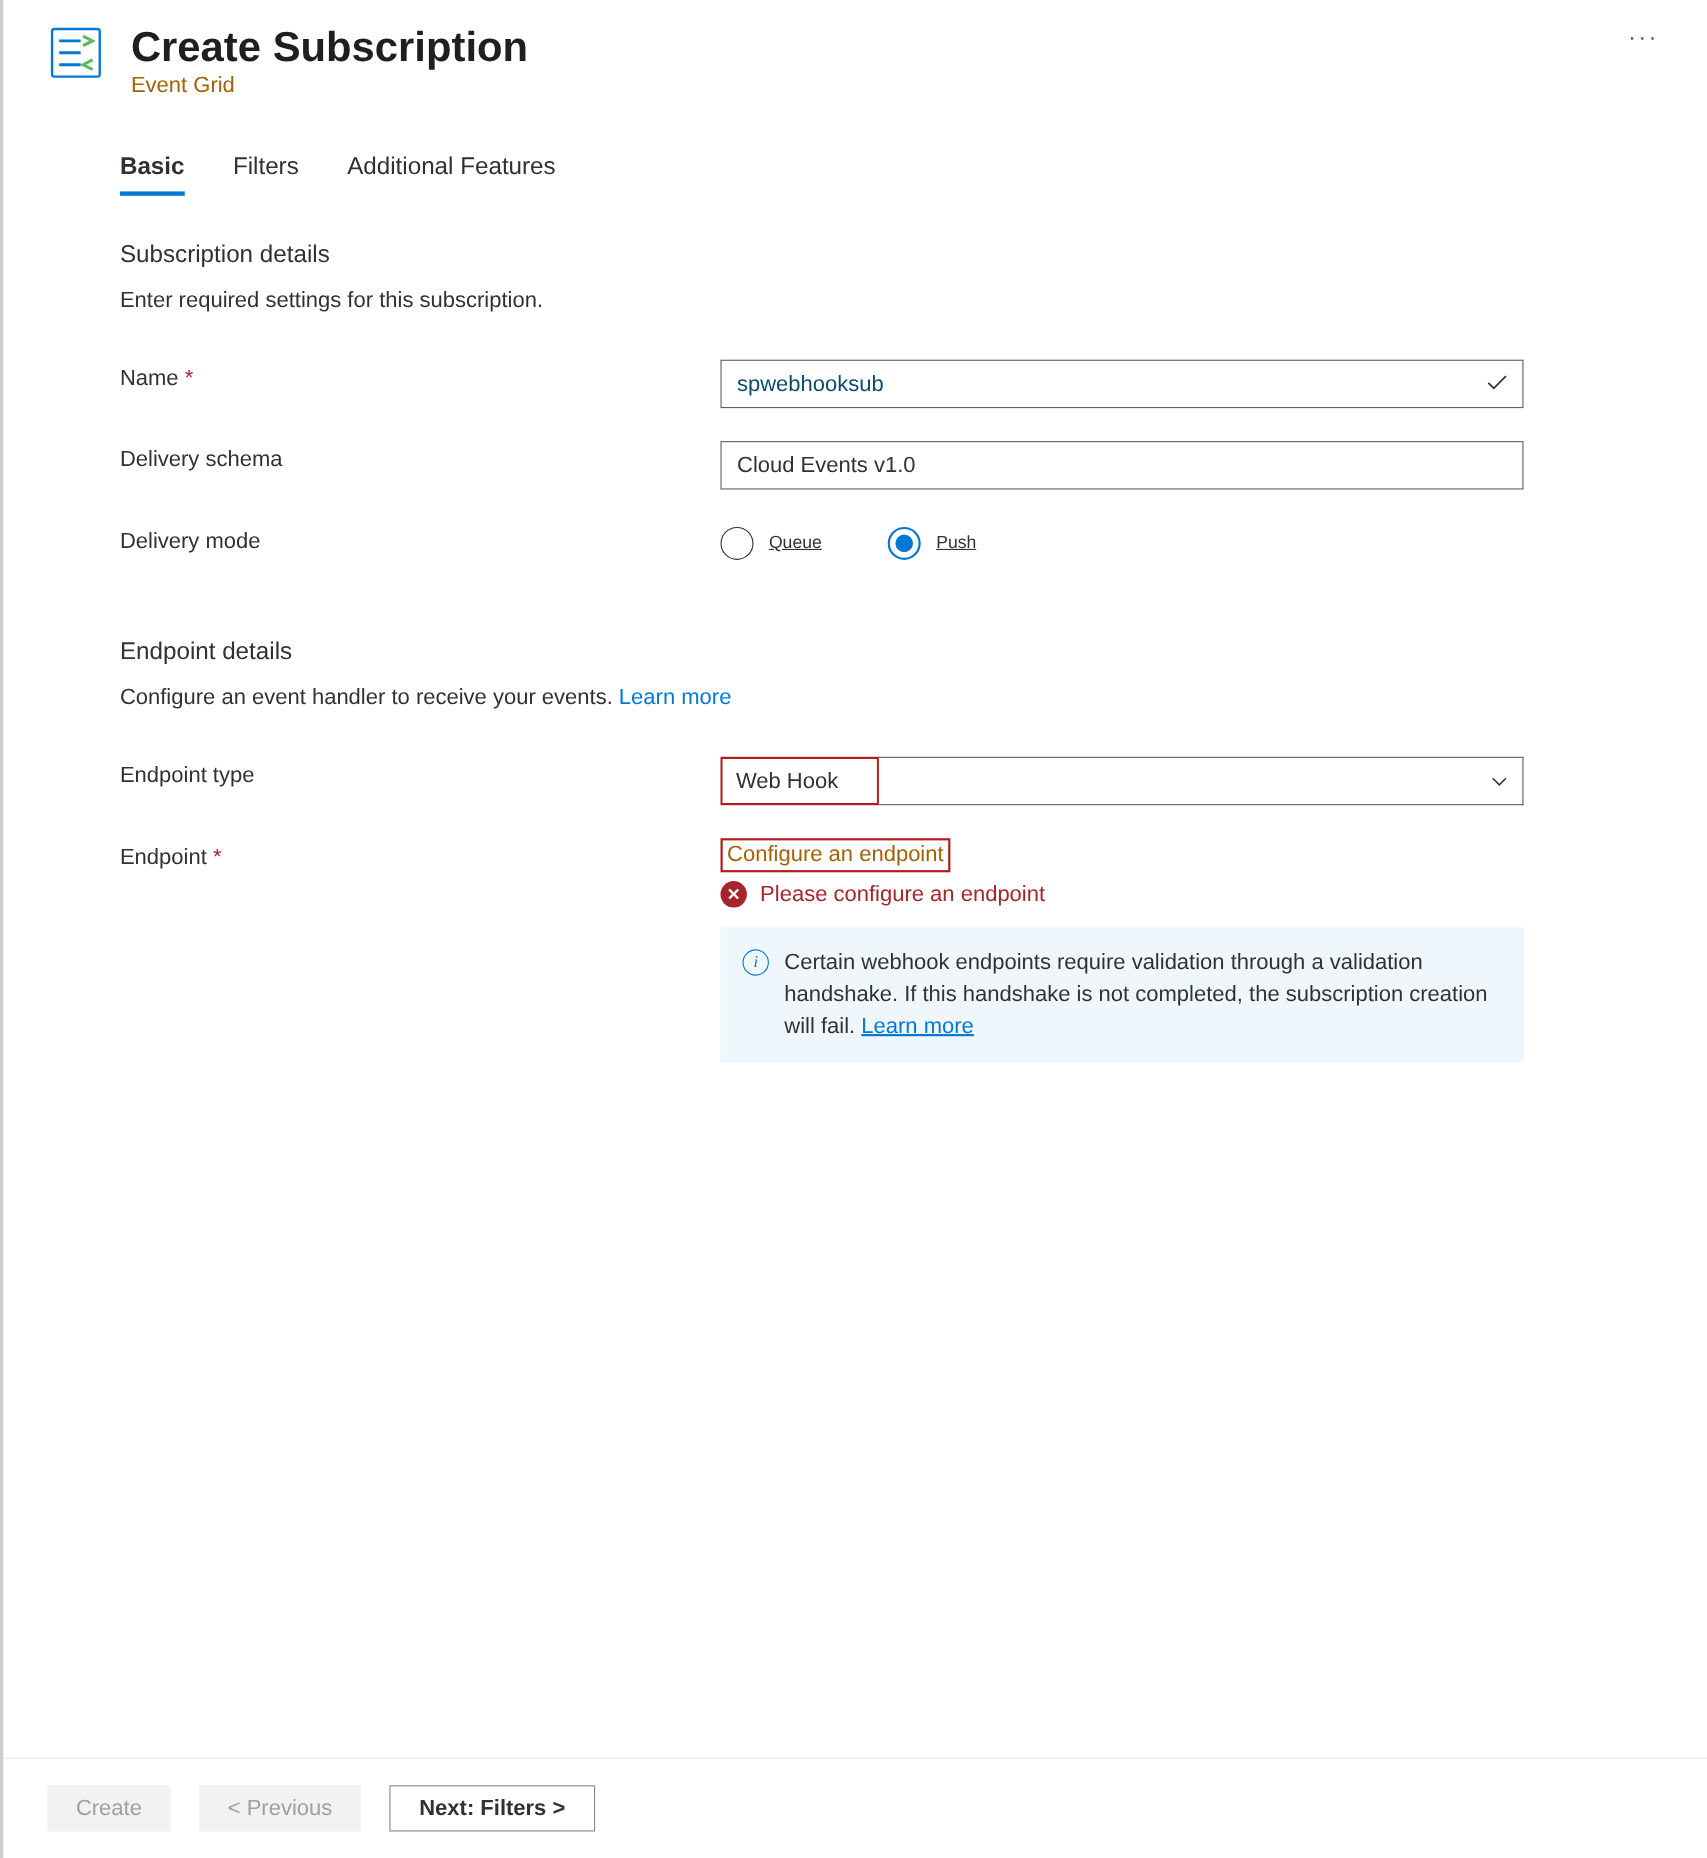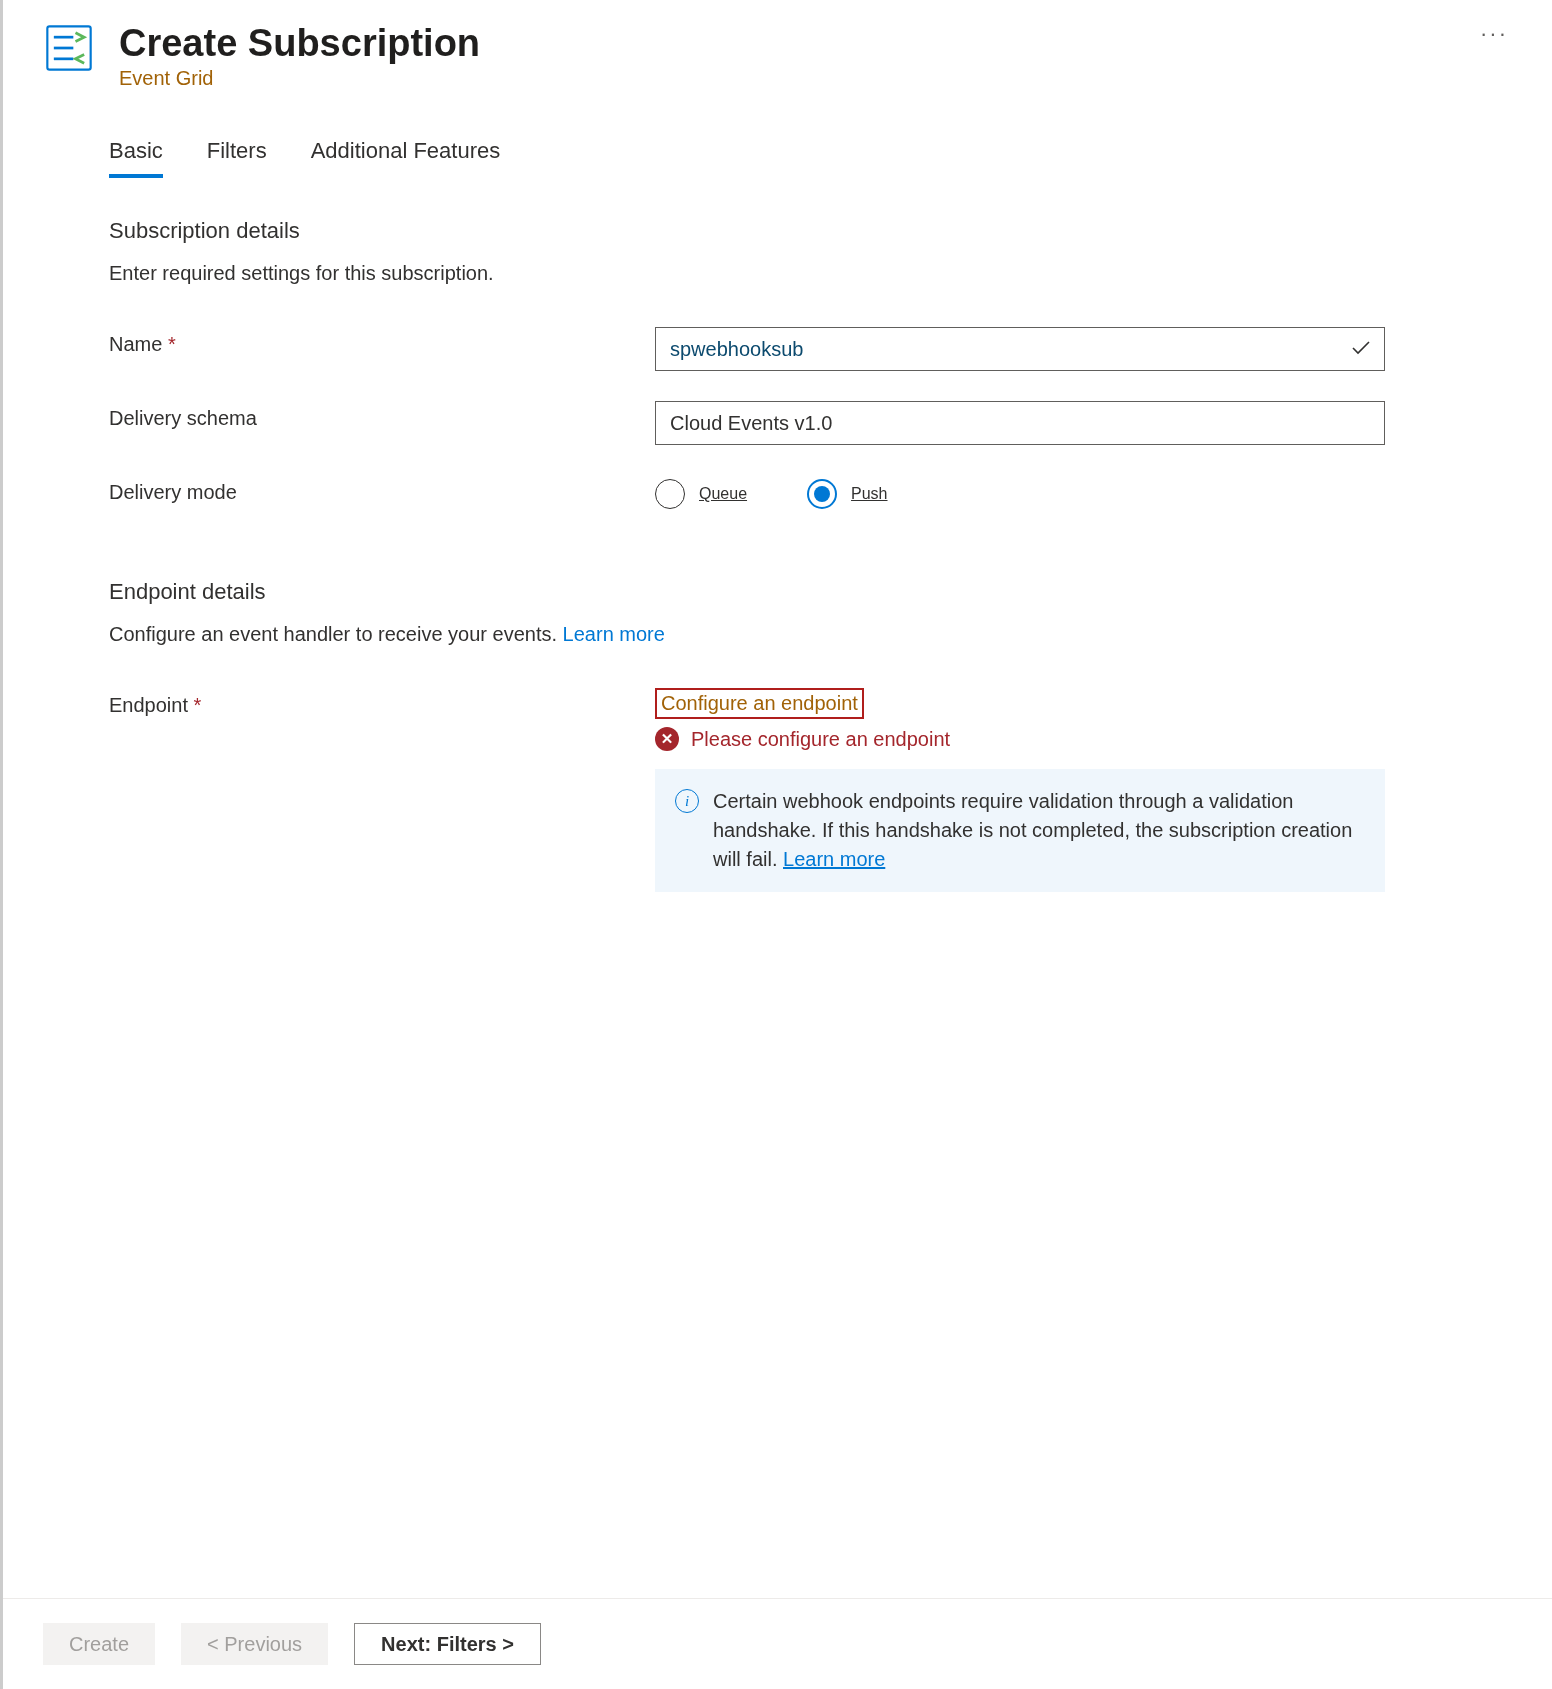--- a/index.html
+++ b/index.html
@@ -16,21 +16,21 @@
     .content-wrapper { flex: 1; padding: 22px 40px 0 40px; }
     .header { display: flex; align-items: flex-start; gap: 24px; margin-bottom: 48px; }
     .header-icon { width: 52px; height: 52px; flex-shrink: 0; }
     .header-text { flex: 1; }
     .page-title { font-size: 38px; font-weight: 600; color: #201f1e; margin-bottom: 2px; }
     .page-subtitle { font-size: 20px; color: #a16207; }
     .more-btn { font-size: 22px; color: #605e5c; letter-spacing: 2px; cursor: pointer; padding: 6px 4px; line-height: 0.5;}
     .main-area { padding-left: 66px; padding-right: 40px; }
     .tabs { display: flex; gap: 44px; border-bottom: none; margin-bottom: 40px; }
     .tab { font-size: 22px; color: #323130; padding-bottom: 10px; cursor: pointer; }
-    .tab.active { font-weight: 400; border-bottom: 4px solid #0078d4; }
+    .tab.active { font-weight: 700; border-bottom: 4px solid #0078d4; }
     .section-heading { font-size: 22px; font-weight: 400; margin-bottom: 18px; }
     .section-desc { font-size: 20px; color: #323130; margin-bottom: 42px; }
     .form-row { display: flex; align-items: flex-start; margin-bottom: 30px; }
     .form-label-col { width: 546px; flex-shrink: 0; font-size: 20px; color: #323130; padding-top: 6px; }
     .req { color: #a4262c; }
     .form-input-col { flex: 1; max-width: 730px; }
     .text-input {
       width: 100%; height: 44px; border: 1px solid #605e5c; padding: 0 42px 0 14px;
       font-size: 20px; color: #0c4a6e; background: #fff; font-family: inherit;
     }
@@ -174,20 +174,37 @@
       </div>
     </div>
 
     <div class="section-gap"></div>
 
     <div class="section-heading">Endpoint details</div>
     <div class="section-desc">
       <span>Configure an event handler to receive your events. </span><span class="learn-link">Learn more</span>
     </div>
 
+    <div class="form-row">
+      <div class="form-label-col">Endpoint type</div>
+      <div class="form-input-col">
+        <div class="endpoint-type-row">
+          <span class="highlight-box">
+            <input type="text" readonly="" class="highlight-select" value="Web Hook" style="">
+          </span>
+          <div class="endpoint-type-rest">
+            <span class="chevron">
+              <svg class="chev-svg" viewBox="0 0 14 9">
+                  <path d="M 1 1 L 7 7 L 13 1" fill="none" stroke="#323130" stroke-width="1.4"></path>
+                </svg>
+            </span>
+          </div>
+        </div>
+      </div>
+    </div>
 
     <div class="form-row">
       <div class="form-label-col">
         <span>Endpoint</span> <span class="req">*</span>
       </div>
       <div class="form-input-col">
         <span class="configure-link">Configure an endpoint</span>
         <div class="error-row">
           <div class="error-icon">✕</div>
           <div class="error-text">Please configure an endpoint</div>

